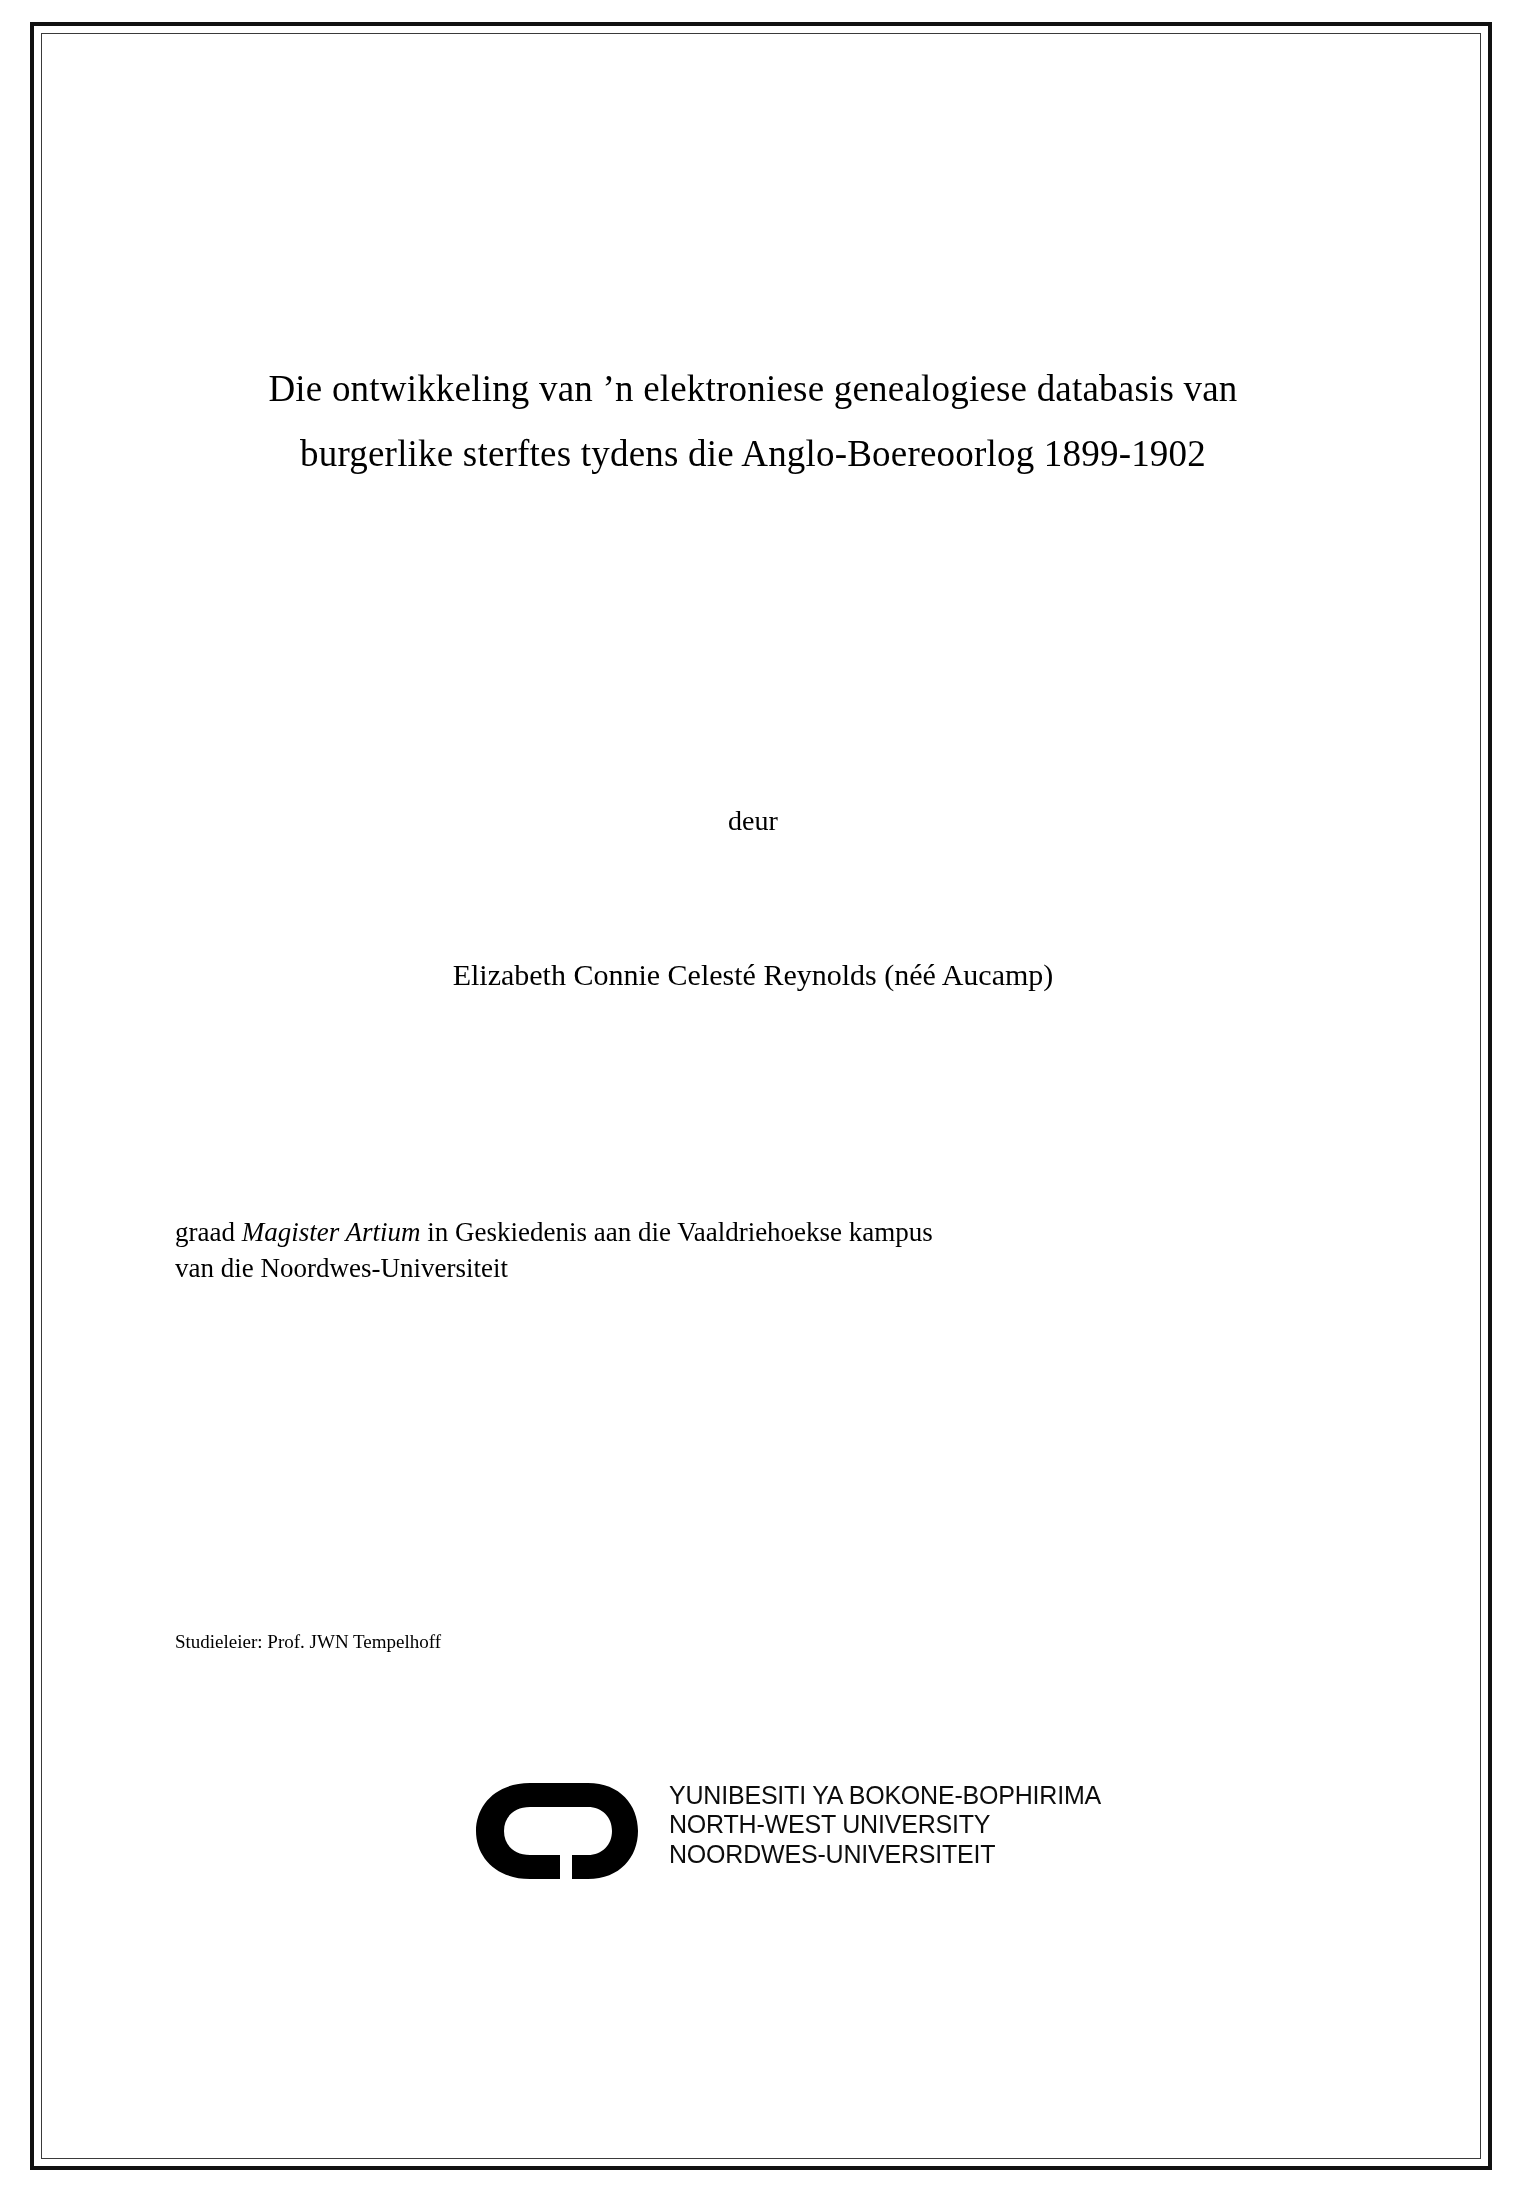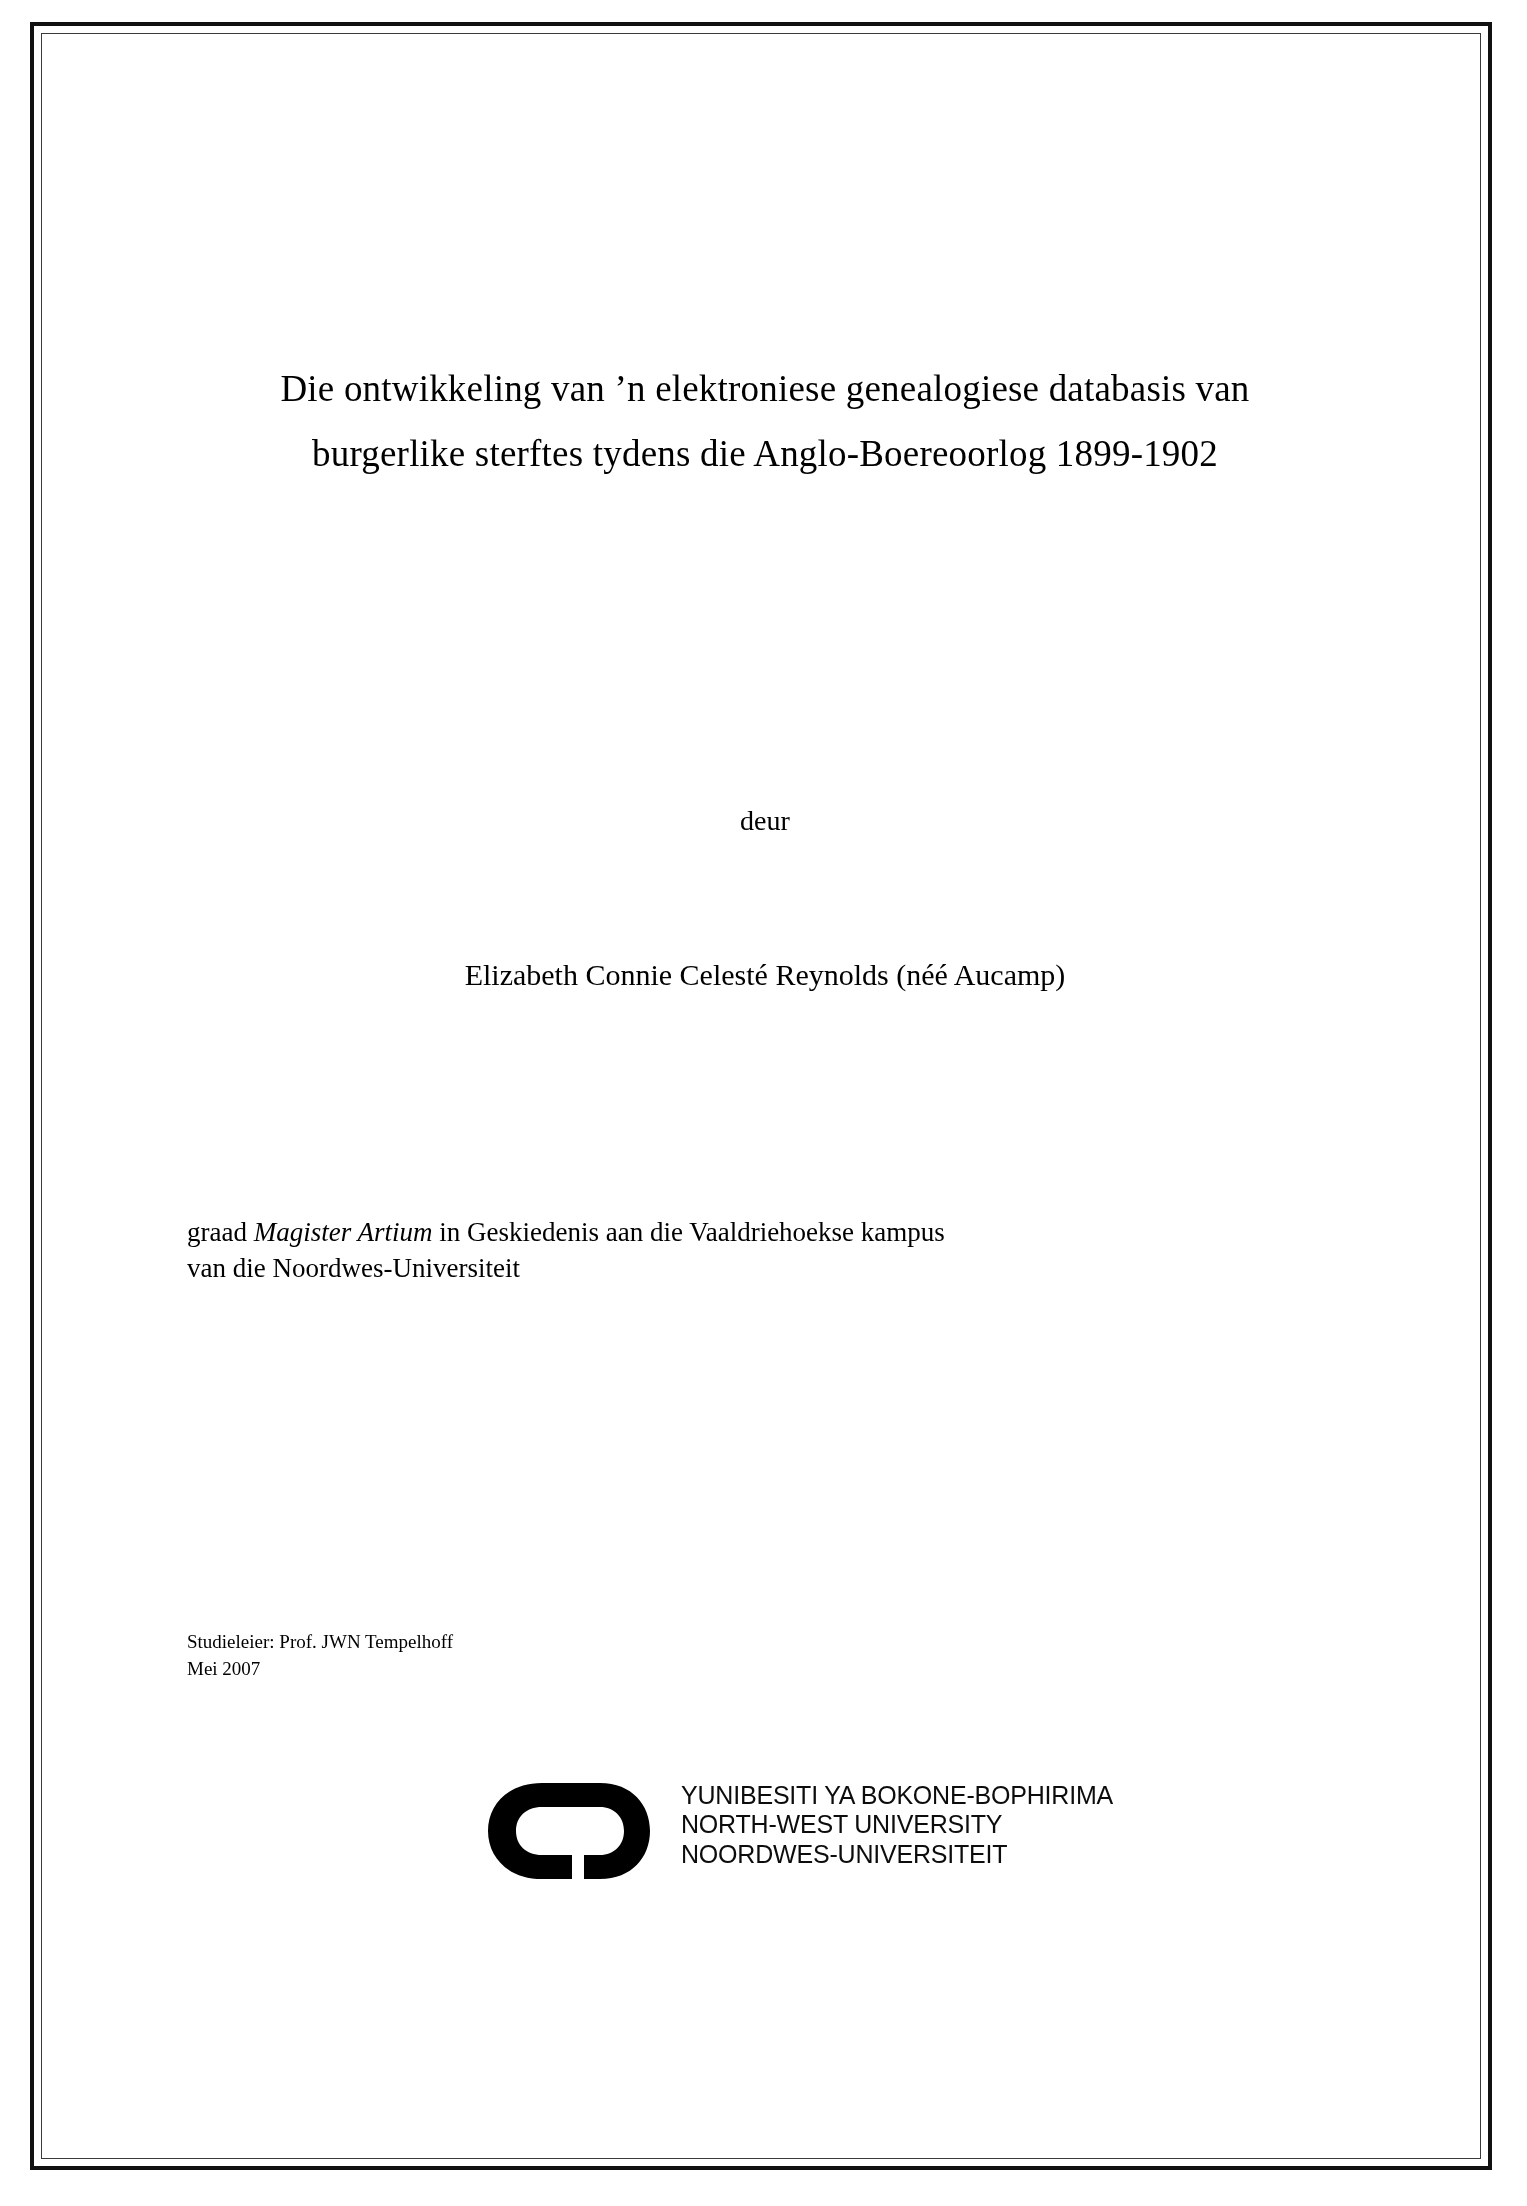--- a/index.html
+++ b/index.html
@@ -36,21 +36,21 @@
     position: absolute;
     left: 41px;
     top: 33px;
     width: 1440px;
     height: 2126px;
     border: 1px solid #3a3a3a;
     box-sizing: border-box;
   }
   .content {
     position: absolute;
-    left: 185px;
+    left: 173px;
     top: 0;
     width: 1160px;
     height: 2206px;
   }
   .title-block {
     position: absolute;
     left: 0;
     top: 370px;
     width: 1160px;
     text-align: center;
@@ -156,21 +156,20 @@
 
     <div class="author">Elizabeth Connie Celesté Reynolds (néé Aucamp)</div>
 
     <div class="statement">
       <p><span>graad </span><span class="italic">Magister Artium</span><span> in Geskiedenis aan die Vaaldriehoekse kampus</span></p>
       <p>van die Noordwes-Universiteit</p>
     </div>
 
     <div class="supervisor">
       <div class="line1">Studieleier: Prof. JWN Tempelhoff</div>
-      <div class="line2">Mei 2007</div>
     </div>
 
     <div class="logo-wrap">
       <div class="logo-mark">
         <svg viewBox="0 0 190 108" width="190" height="108" xmlns="http://www.w3.org/2000/svg" aria-hidden="true">
           <path d="M62 6 C28 6 8 28 8 54 C8 80 28 102 62 102 L92 102 L92 78 L62 78 C46 78 36 68 36 54 C36 40 46 30 62 30 L92 30 L92 6 Z" fill="#000000"></path>
           <path d="M86 6 L120 6 C152 6 170 28 170 54 C170 80 152 102 120 102 L104 102 L104 78 L120 78 C134 78 144 68 144 54 C144 40 134 30 120 30 L86 30 Z" fill="#000000"></path>
           <rect x="86" y="40" width="24" height="30" fill="#ffffff"></rect>
         </svg>
       </div>

